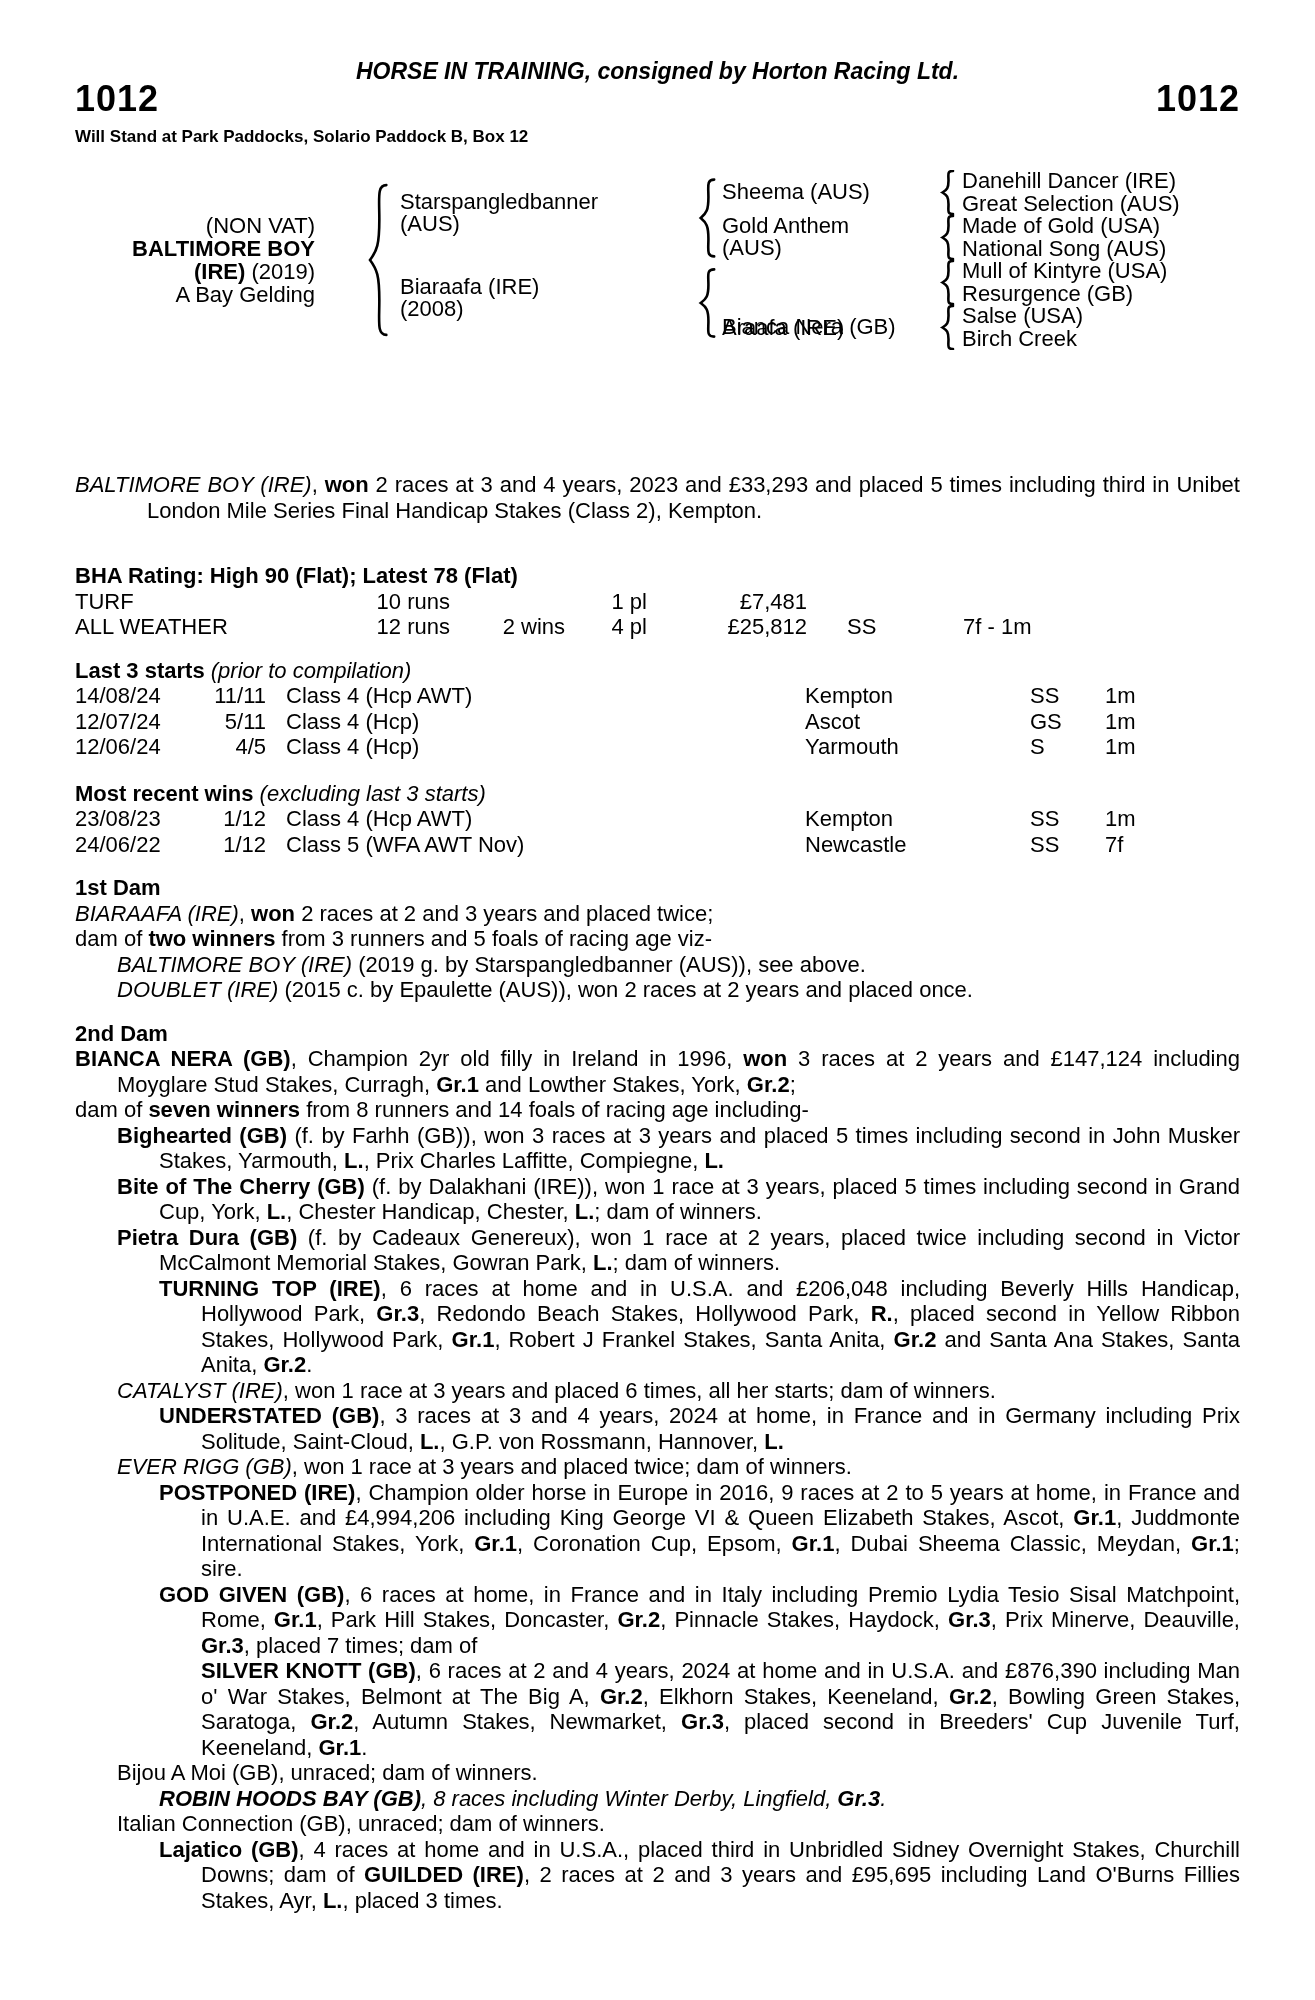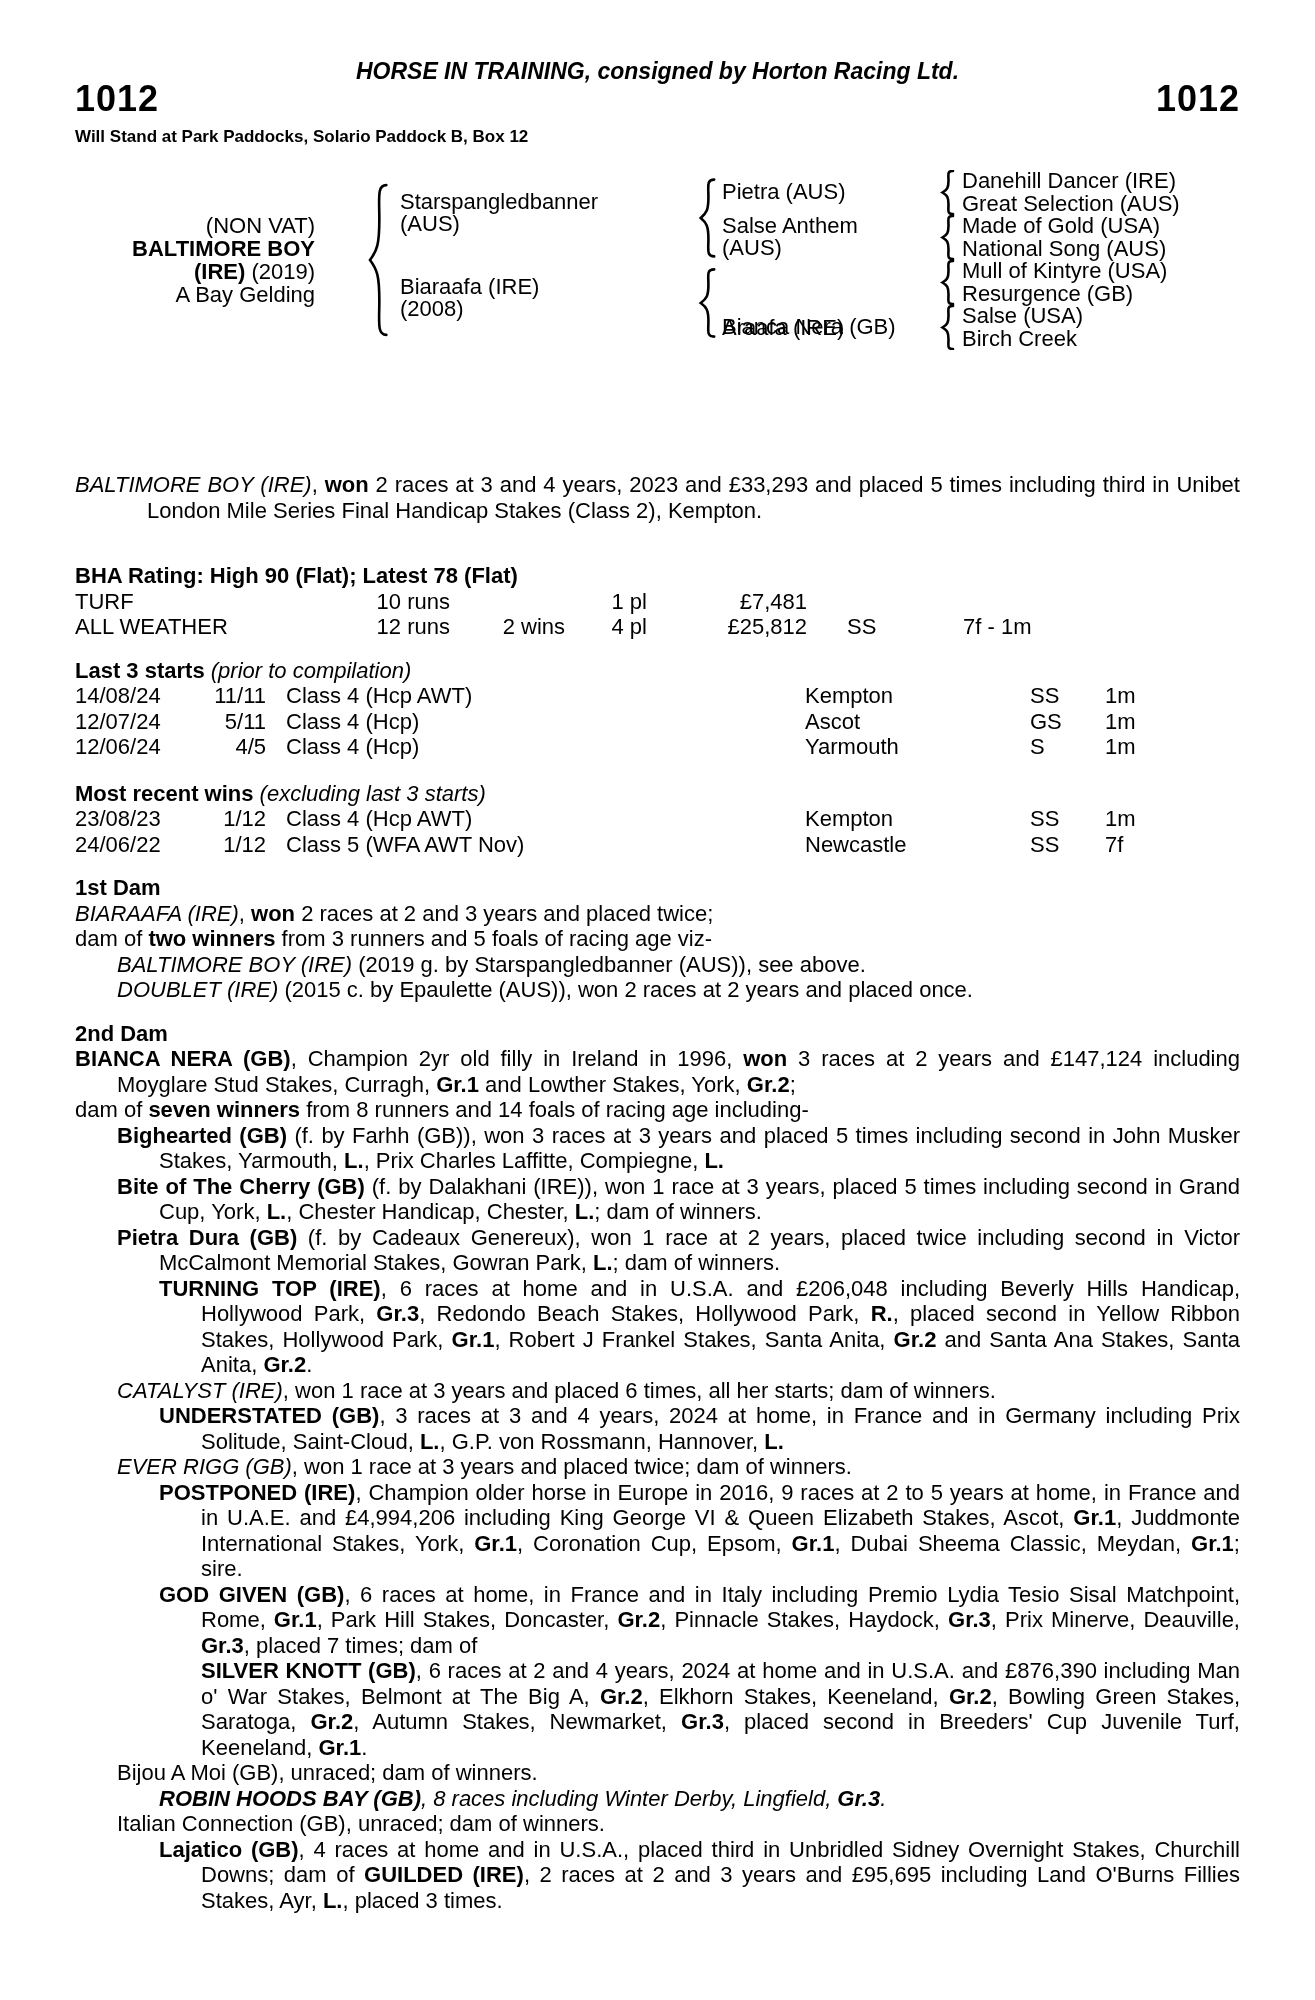--- a/index.html
+++ b/index.html
@@ -94,24 +94,24 @@
             <path d="M20 2 C12 2 14 10 14 24 C14 40 12 44 6 50 C12 56 14 60 14 76 C14 90 12 98 20 98" fill="none" stroke="#000" stroke-width="2.6" vector-effect="non-scaling-stroke" stroke-linecap="round"></path>
           </svg>
       </div>
       <div class="brace br-med2">
         <svg viewBox="0 0 24 100" preserveAspectRatio="none">
             <path d="M20 2 C12 2 14 10 14 24 C14 40 12 44 6 50 C12 56 14 60 14 76 C14 90 12 98 20 98" fill="none" stroke="#000" stroke-width="2.6" vector-effect="non-scaling-stroke" stroke-linecap="round"></path>
           </svg>
       </div>
 
       <div class="ped g3 g3-0">
-        <span>Pietra (AUS)</span><span class="l2"></span>
+        <span>Sheema (AUS)</span><span class="l2"></span>
       </div>
       <div class="ped g3 g3-1">
-        <span>Salse Anthem</span><span class="l2">(AUS)</span>
+        <span>Gold Anthem</span><span class="l2">(AUS)</span>
       </div>
       <div class="ped g3 g3-2">
         <span>Araafa (IRE)</span><span class="l2"></span>
       </div>
       <div class="ped g3 g3-3">
         <span>Bianca Nera (GB)</span><span class="l2"></span>
       </div>
 
       <div class="brace br-s br-s0">
         <svg viewBox="0 0 24 100" preserveAspectRatio="none">

